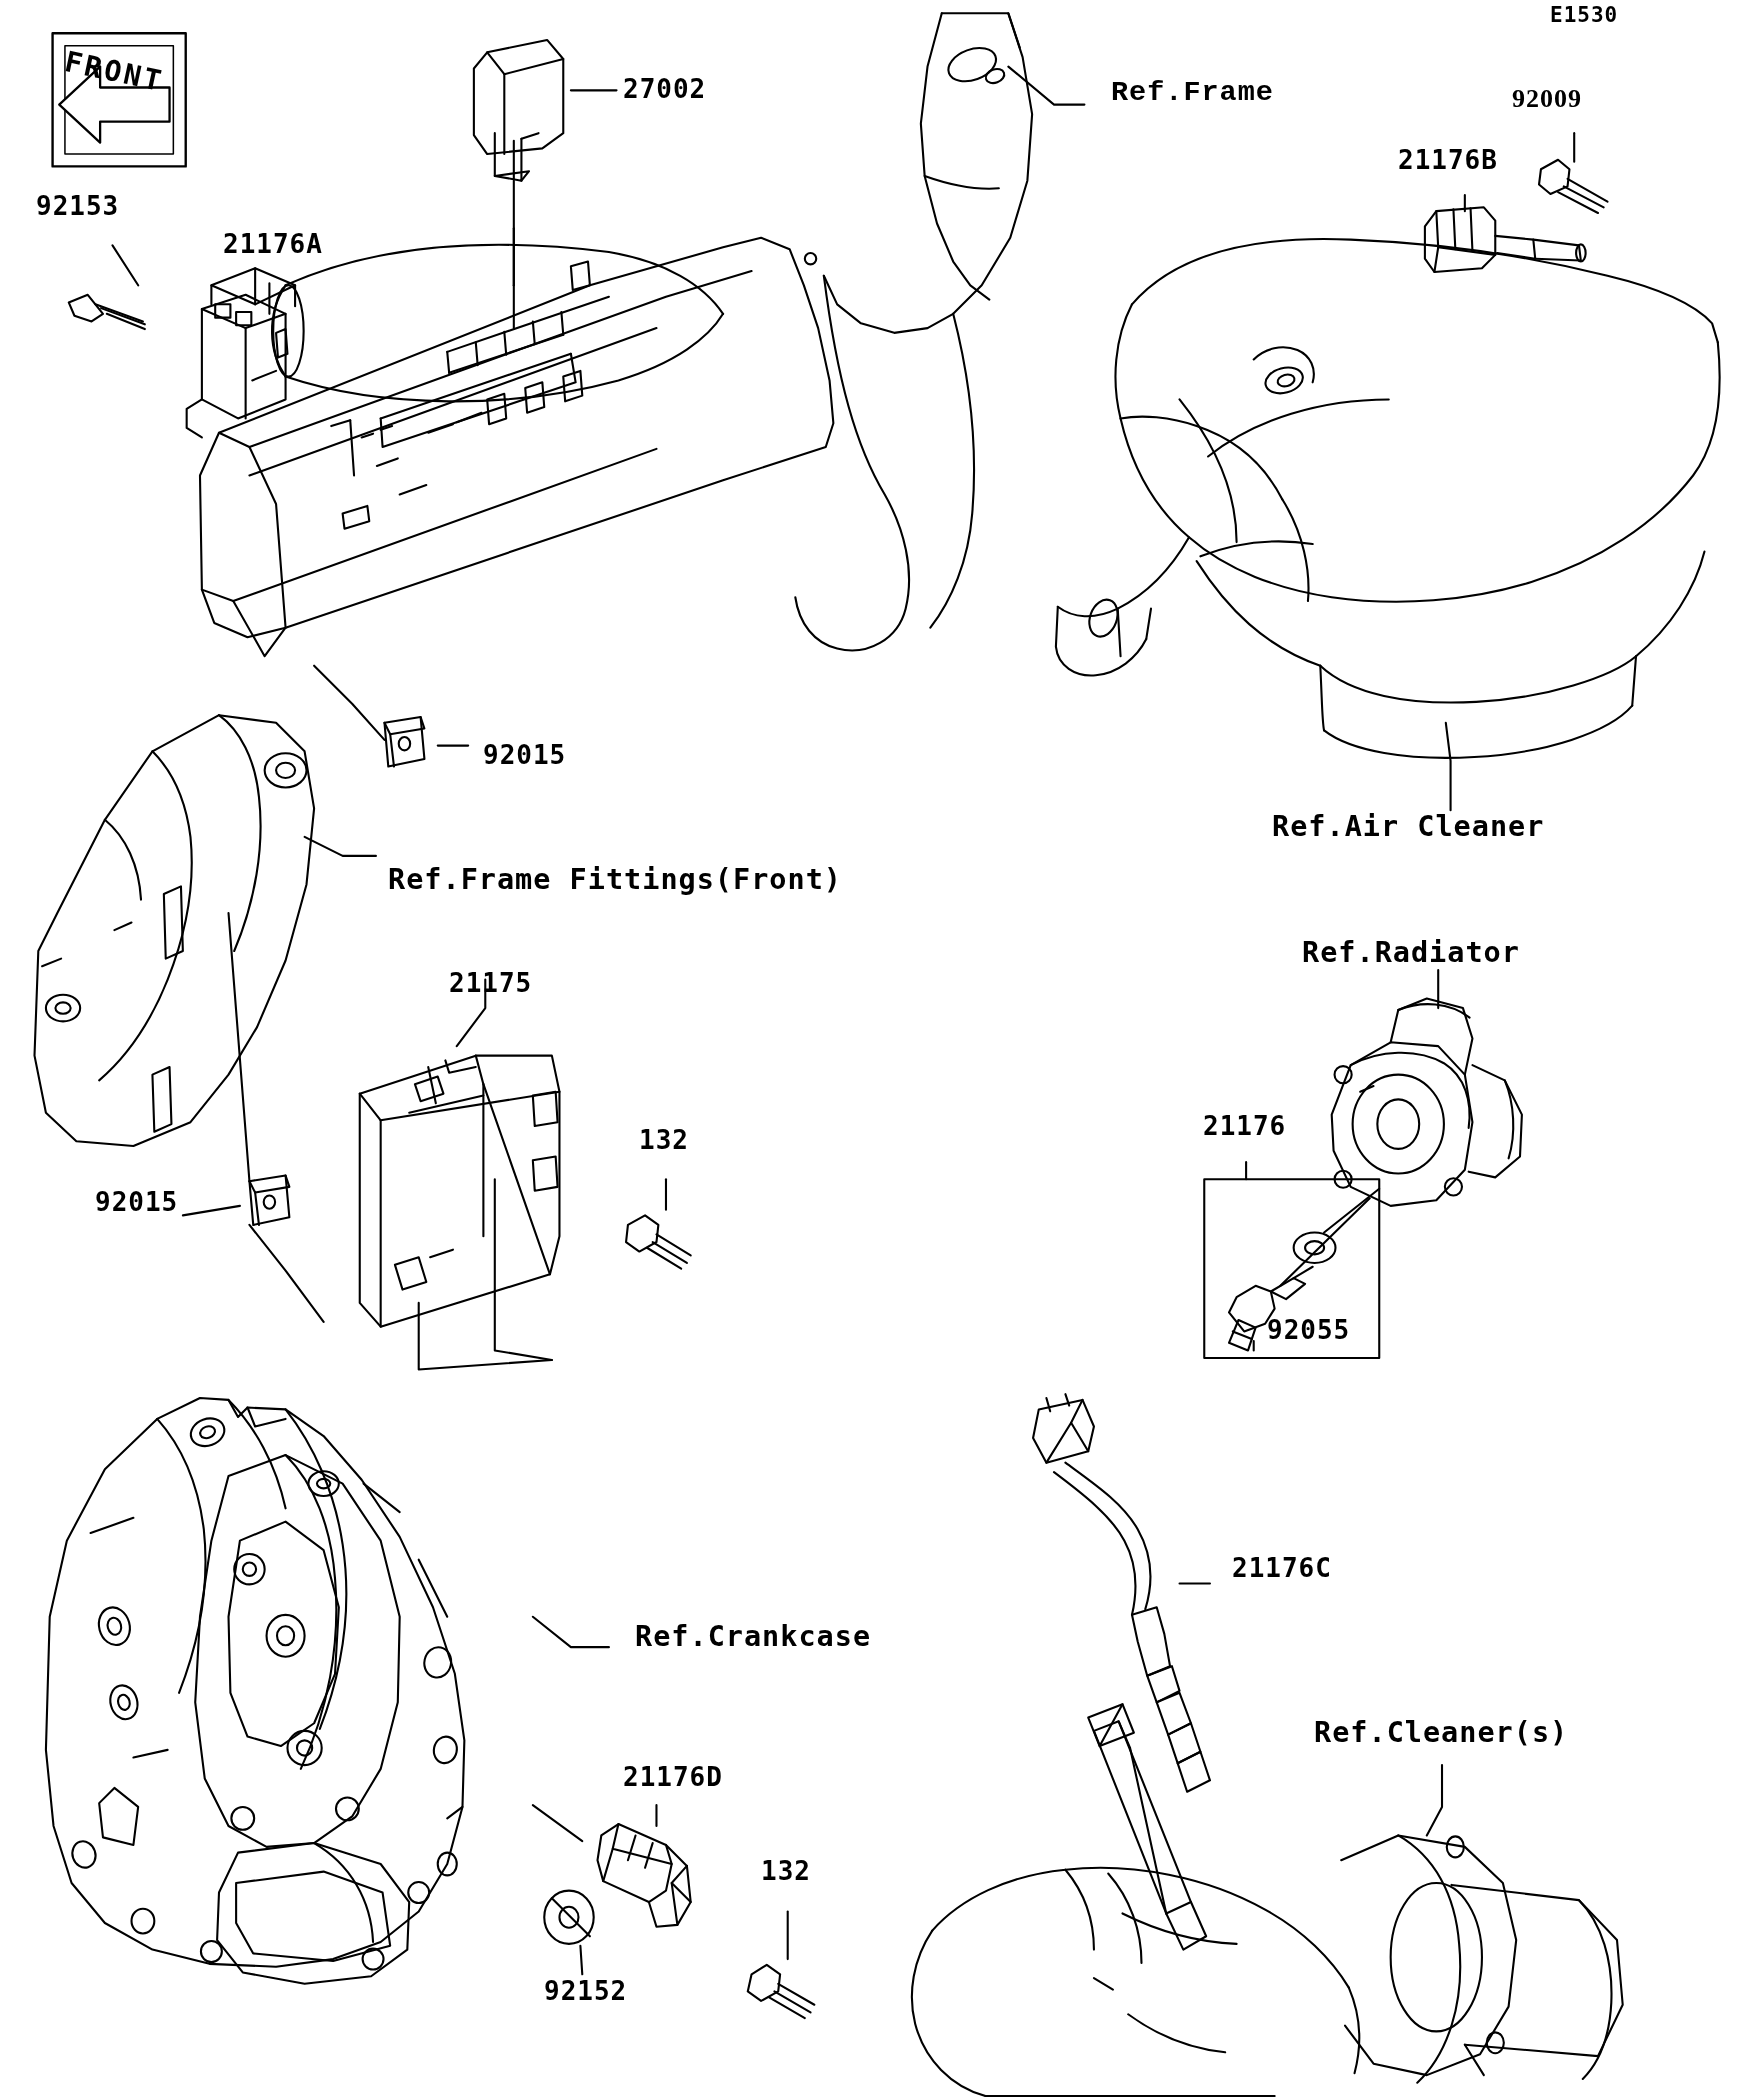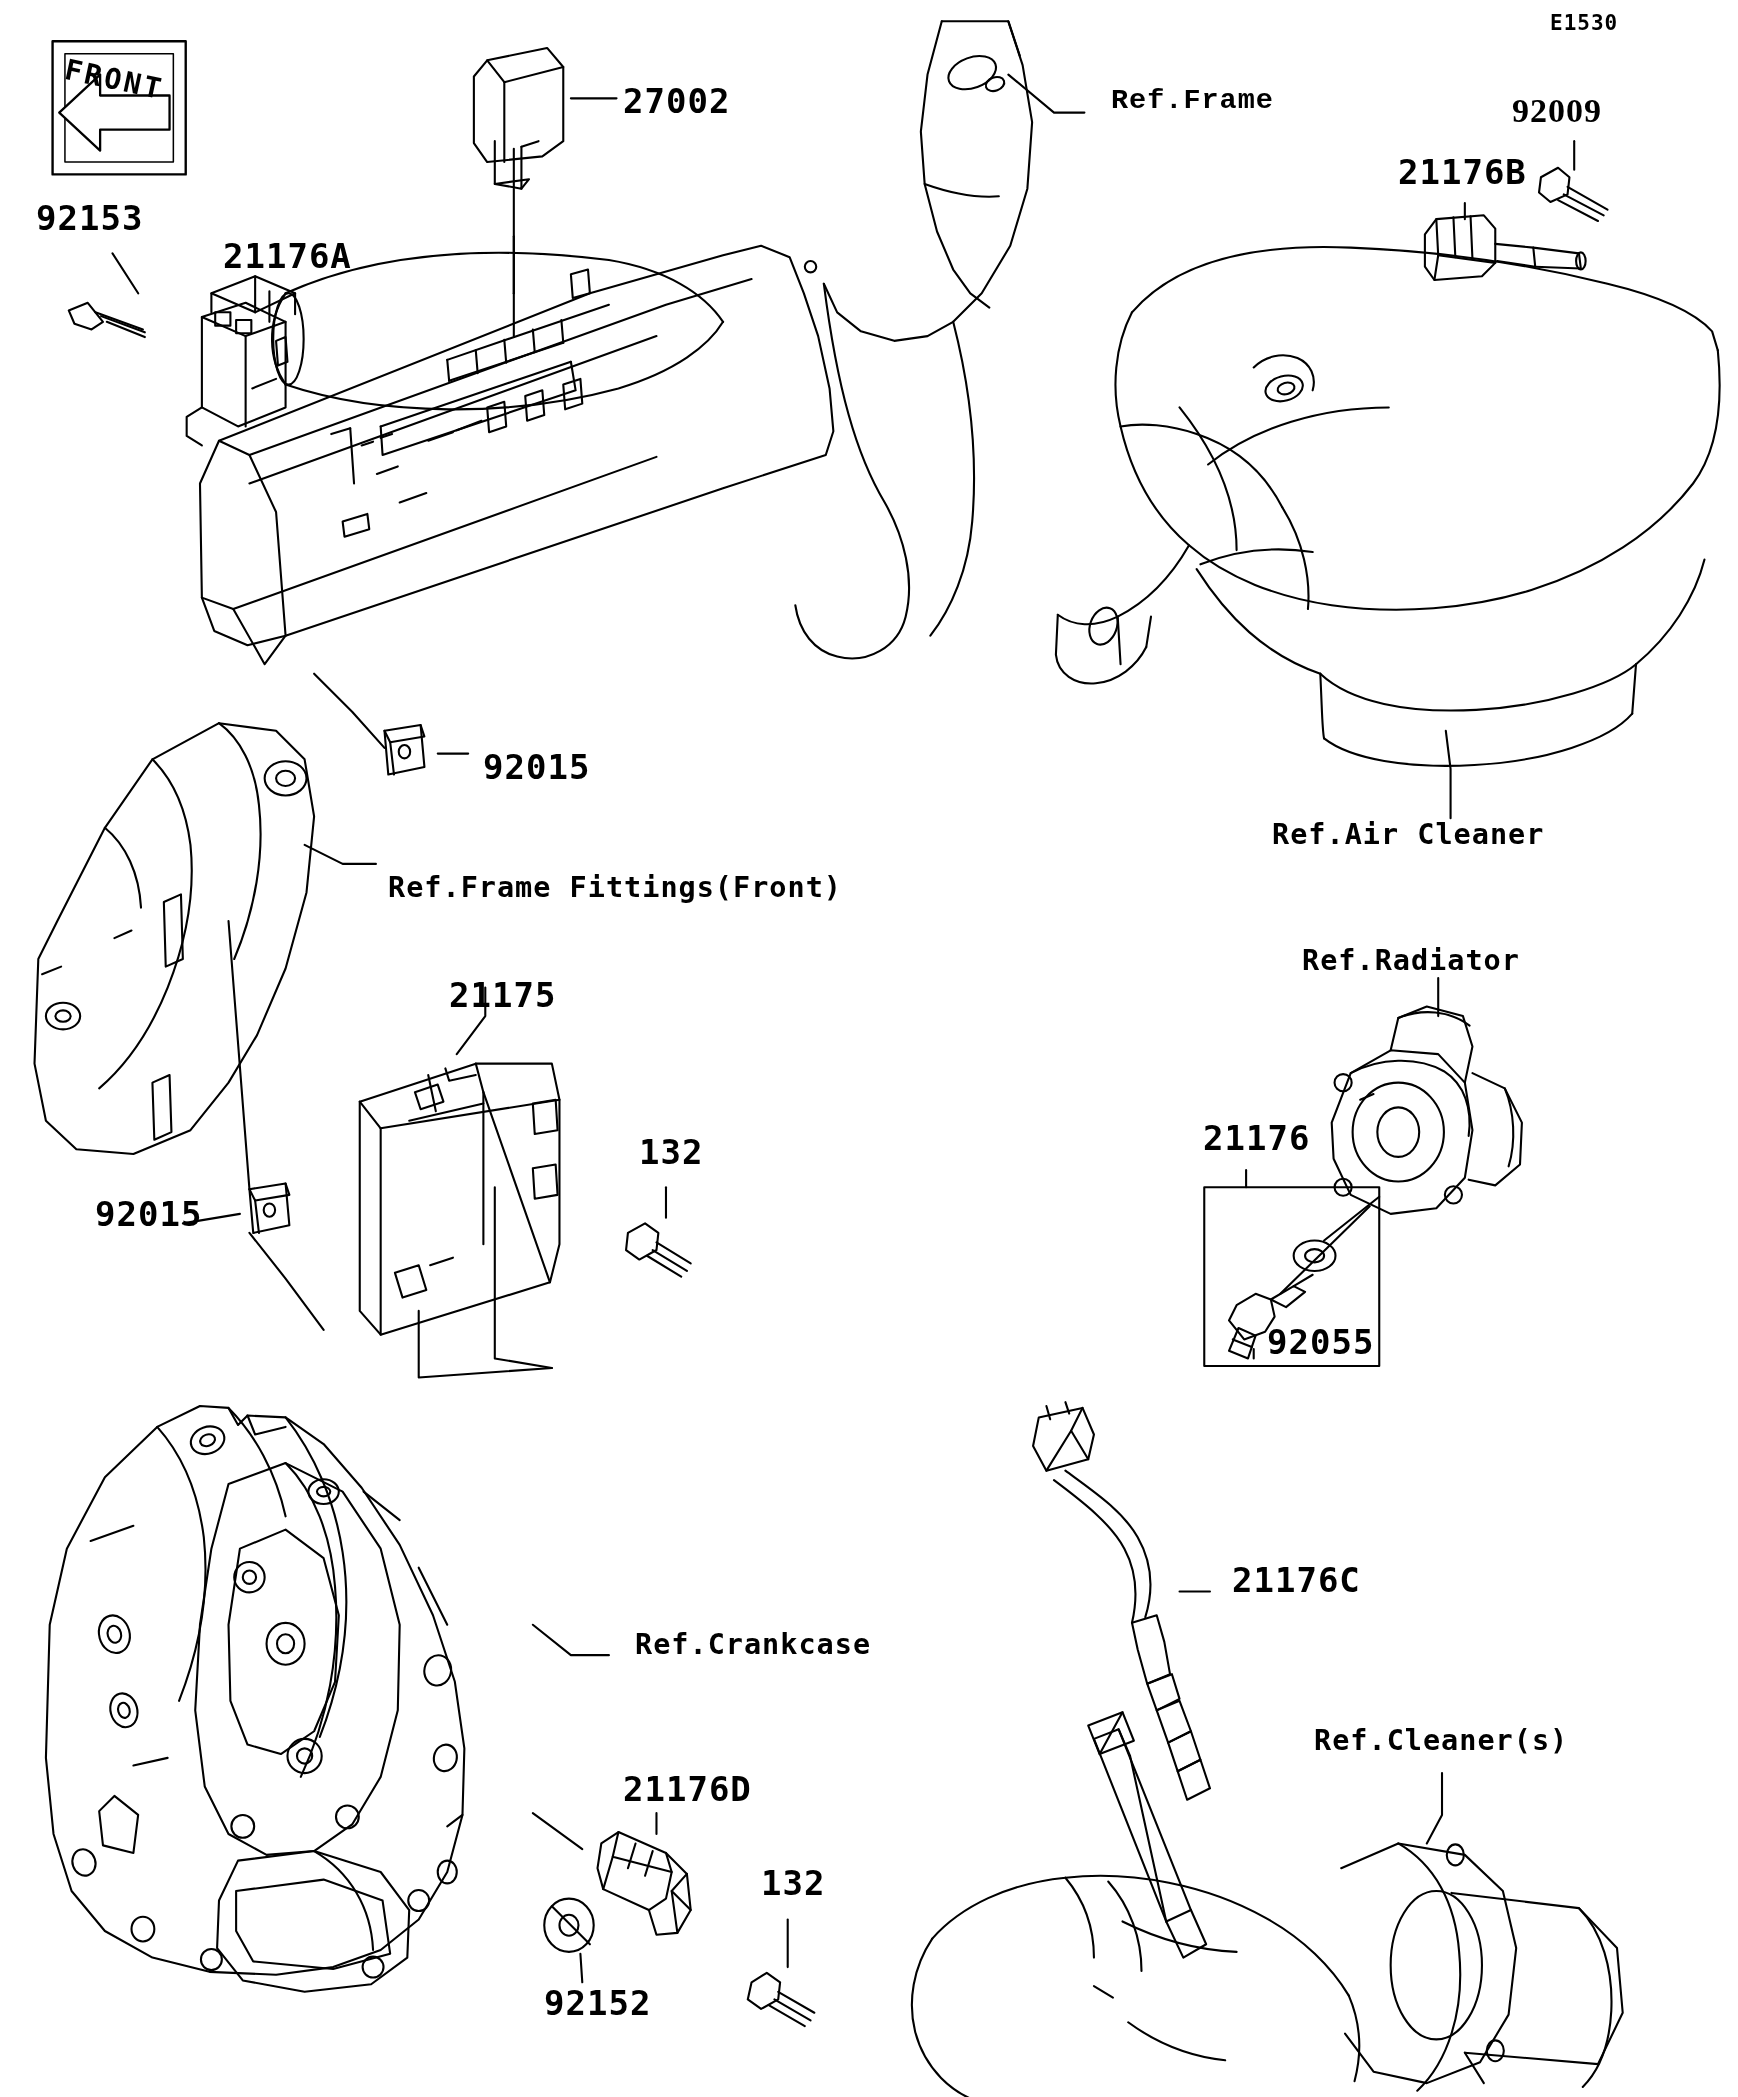--- a/index.html
+++ b/index.html
@@ -10,39 +10,39 @@
   body {
     width: 1739px;
     height: 2097px;
     position: relative;
     font-family: "DejaVu Sans Mono", monospace;
     color: #000000;
     overflow: hidden;
   }
   #diagram-root {
     position: absolute;
-    left: 0; top: 8px;
+    left: 0; top: 0;
     width: 1739px;
     height: 1472px;
   }
   svg.art {
     position: absolute;
     left: 0; top: 0;
     width: 1739px;
     height: 2097px;
   }
   .lbl {
     position: absolute;
     font-family: "DejaVu Sans Mono", monospace;
     font-weight: bold;
     white-space: nowrap;
     letter-spacing: 1px;
     line-height: 1;
   }
-  .lbl.num { font-size: 34px; }
+  .lbl.num { font-size: 26px; }
   .lbl.ref { font-size: 28.5px; }
   .lbl.code { font-size: 21px; font-weight: bold; letter-spacing: 1px; }
 </style>
 </head>
 <body>
 
 <div id="diagram-root">
 
   <svg class="art" viewBox="0 0 1828 2205" xmlns="http://www.w3.org/2000/svg">
     <g fill="none" stroke="#000" stroke-width="2.2" stroke-linejoin="round" stroke-linecap="round">

